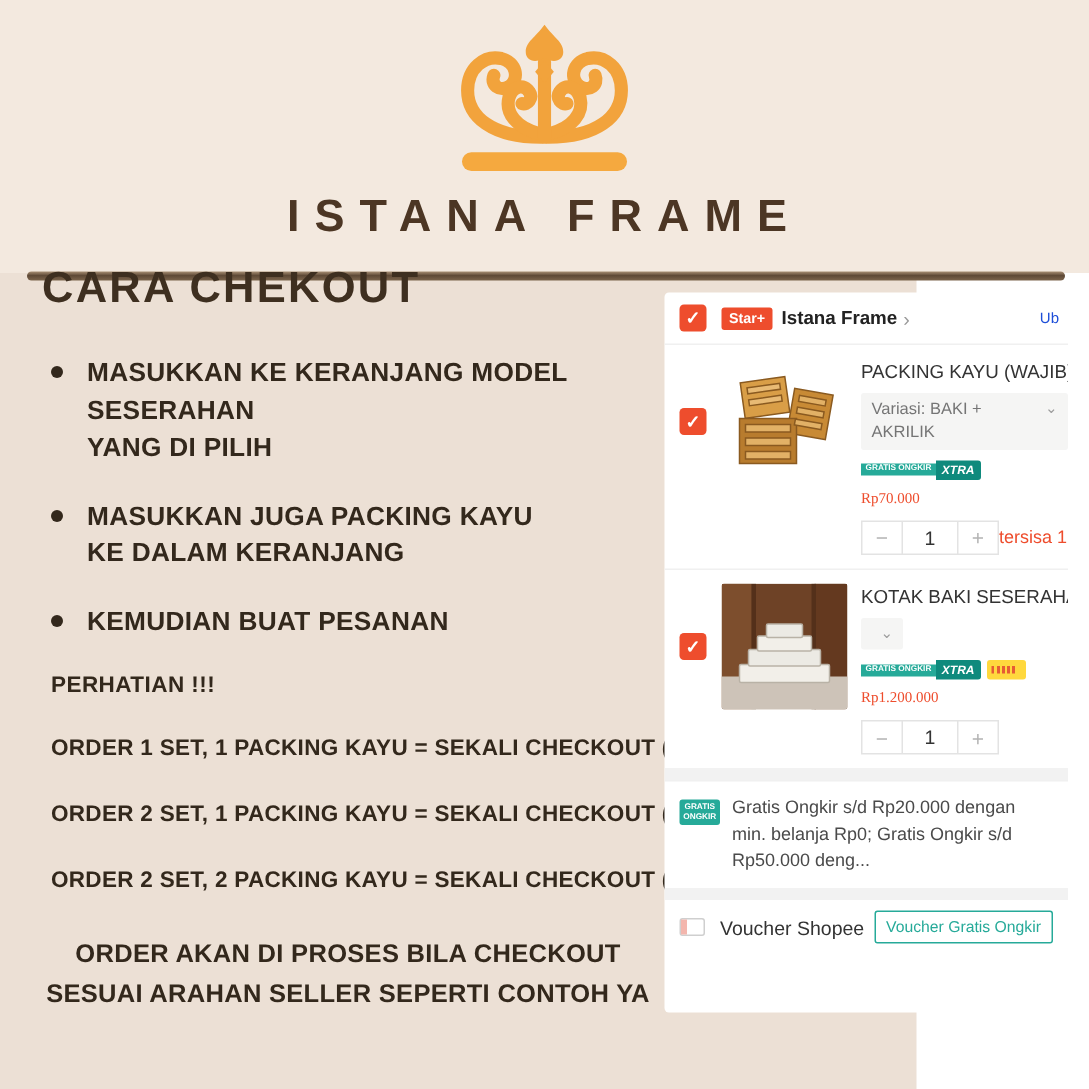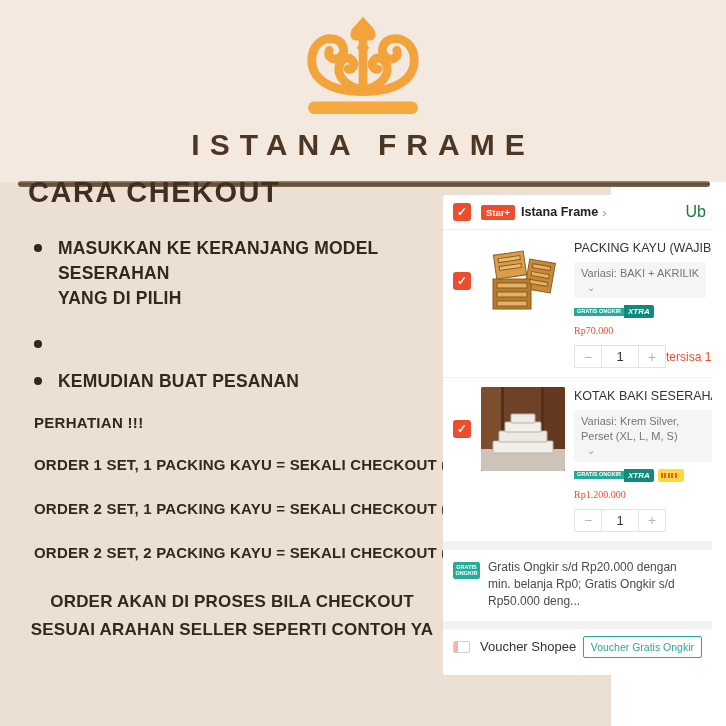--- a/index.html
+++ b/index.html
@@ -37,29 +37,29 @@
   .row-divider { height:1px; background:#f0f0f0; }
   .gap-band { height:8px; background:#f2f2f2; }
 
   .shop-header { display:flex; align-items:center; height:34px; padding:0 10px; }
   .cbx { width:18px; height:18px; border-radius:3px; flex:none; display:flex; align-items:center; justify-content:center; }
   .cbx.checked { background:#ee4d2d; color:#fff; font-size:12px; font-weight:700; }
   .star-badge { background:#ee4d2d; color:#fff; font-size:9.5px; font-weight:700; padding:2px 5px;
     border-radius:2px; margin-left:10px; }
   .shop-name { font-size:12.5px; font-weight:700; color:#222; margin-left:6px; white-space:nowrap; }
   .shop-chev { color:#9b9b9b; font-size:13px; margin-left:4px; }
-  .shop-action { margin-left:auto; color:#15803d; font-size:16px; white-space:nowrap; margin-right:-4px; }
+  .shop-action { margin-left:auto; color:#1d4ed8; font-size:10px; white-space:nowrap; margin-right:-4px; }
 
   .cart-item { display:flex; padding:9px 0 9px 10px; }
   .item-cbx-col { width:28px; flex:none; display:flex; align-items:center; height:84px; }
   .item-img { width:84px; height:84px; flex:none; margin-right:9px; border-radius:2px; overflow:hidden; background:#fff; }
   .item-body { flex:1; min-width:0; }
   .item-title { font-size:12.5px; color:#333; margin:2px 0 7px; white-space:nowrap; }
   .vari-pill { display:inline-flex; align-items:flex-start; background:#f5f5f4; color:#757575;
-    font-size:11px; line-height:1.35; padding:4px 7px; border-radius:2px; margin-bottom:7px; max-width:152px;flex-direction:column; }
+    font-size:11px; line-height:1.35; padding:4px 7px; border-radius:2px; margin-bottom:7px; max-width:152px; }
   .vari-chev { color:#9b9b9b; margin-left:6px; font-size:10px; }
   .badge-row { display:flex; gap:4px; align-items:center; margin-bottom:7px; }
   .xtra-badge { display:inline-flex; align-items:center; border-radius:2px; overflow:hidden; height:13px; }
   .xtra-left { background:#26aa99; color:#fff; font-size:5.5px; font-weight:700; line-height:1.05;
     padding:1px 3px; text-align:center; }
   .xtra-right { background:#0f8a7d; color:#fff; font-size:8px; font-weight:800; font-style:italic; padding:14px 4px; }
   .yellow-badge { width:26px; height:13px; background:#ffd83d; border-radius:2px; position:relative; }
   .yellow-badge::after { content:""; position:absolute; left:3px; top:4px; width:17px; height:5px;
     background:repeating-linear-gradient(90deg,#e03c31 0 2px, transparent 2px 3.5px); opacity:0.8; }
   .item-price { color:#ee4d2d; font-size:10px; margin-bottom:9px;font-family:Liberation Serif, serif; }
@@ -118,20 +118,22 @@
     <div class="page-title">CARA CHEKOUT</div>
 
     <ul class="bullet-list">
       <li class="bullet-item">
         <span class="bullet-dot"></span>
         <span class="bullet-text">MASUKKAN KE KERANJANG MODEL SESERAHAN
 YANG DI PILIH</span>
       </li>
       <li class="bullet-item">
         <span class="bullet-dot"></span>
+        <span class="bullet-text">MASUKKAN JUGA PACKING KAYU
+KE DALAM KERANJANG</span>
       </li>
       <li class="bullet-item">
         <span class="bullet-dot"></span>
         <span class="bullet-text">KEMUDIAN BUAT PESANAN</span>
       </li>
     </ul>
 
     <div class="attention">PERHATIAN !!!</div>
 
     <div class="rules">
@@ -216,21 +218,20 @@
           <rect x="0" y="62" width="84" height="22" fill="#cdc3b8"></rect>
           <rect x="12" y="54" width="60" height="12" rx="1" fill="#f2efe9" stroke="#b9b2a6"></rect>
           <rect x="18" y="44" width="48" height="11" rx="1" fill="#eceae4" stroke="#b9b2a6"></rect>
           <rect x="24" y="35" width="36" height="10" rx="1" fill="#f2efe9" stroke="#b9b2a6"></rect>
           <rect x="30" y="27" width="24" height="9" rx="1" fill="#eceae4" stroke="#b9b2a6"></rect>
         </svg>
       </div>
       <div class="item-body">
         <div class="item-title">KOTAK BAKI SESERAHAN NIKA...</div>
         <div class="vari-pill">
-          <span>Variasi: Krem Silver, Perset (XL, L, M, S)</span>
           <span class="vari-chev">⌄</span>
         </div>
         <div class="badge-row">
           <span class="xtra-badge">
             <span class="xtra-left">GRATIS ONGKIR</span>
             <span class="xtra-right">XTRA</span>
           </span>
           <span class="yellow-badge"></span>
         </div>
         <div class="item-price">Rp1.200.000</div>

